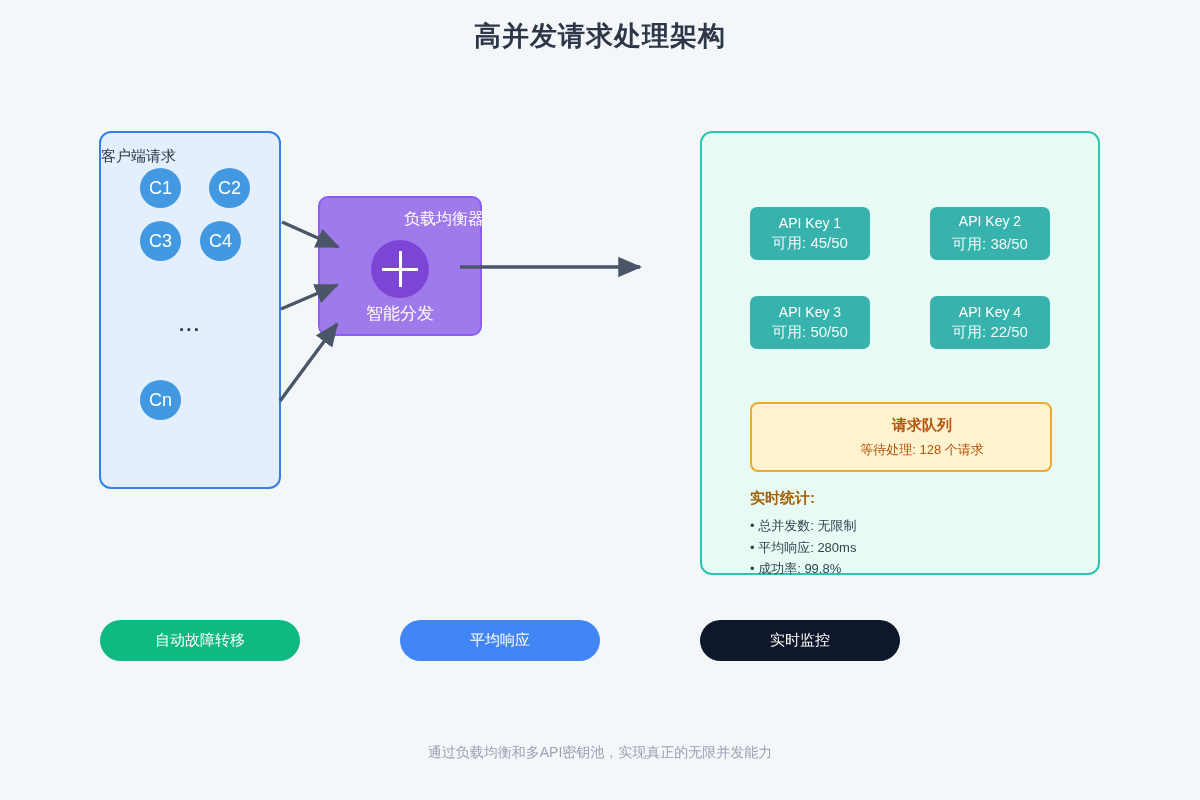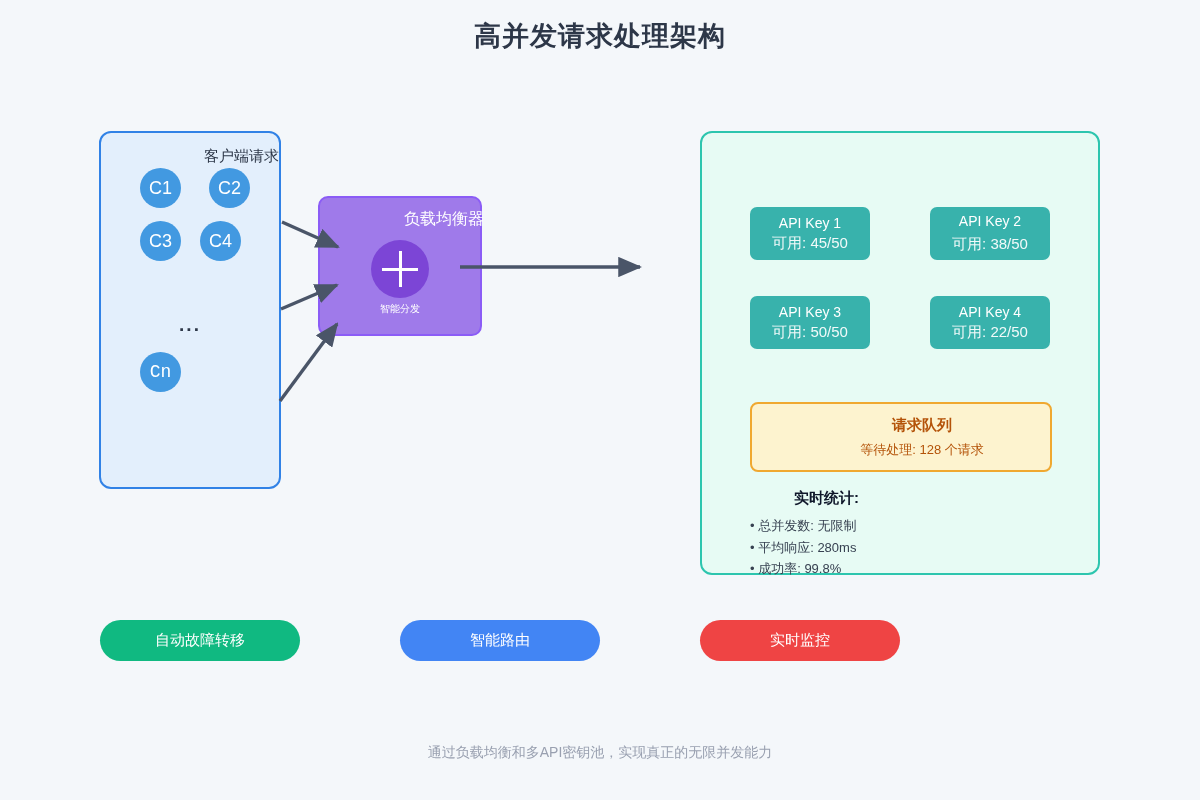--- a/index.html
+++ b/index.html
@@ -18,32 +18,32 @@
     letter-spacing: 1px;
   }
 
   
   .client-box {
     position: absolute; left: 99px; top: 131px; width: 182px; height: 358px;
     background: #e3effc; border: 2px solid #3182e6; border-radius: 12px;
   }
   .client-box .box-title {
     position: absolute; top: 14px; left: 0; width: 100%;
-    text-align: right; font-size: 15px; font-weight: 500; color: #2d3748;
+    text-align: left; font-size: 15px; font-weight: 500; color: #2d3748;
   }
   .cnode {
     position: absolute; width: 41px; height: 40px; border-radius: 50%;
     background: #4299e1; color: #ffffff; font-size: 18px;
     display: flex; align-items: center; justify-content: center;
   }
   .cnode.n0 { left: 39px; top: 35px; }
   .cnode.n1 { left: 108px; top: 35px; }
   .cnode.n2 { left: 39px; top: 88px; }
   .cnode.n3 { left: 99px; top: 88px; }
-  .cnode.nlast { left: 39px; top: 219px; font-family: Liberation Mono, monospace; }
+  .cnode.nlast { left: 39px; top: 247px; }
   .ellipsis {
     position: absolute; top: 181px; left: 0; width: 100%;
     text-align: center; font-size: 19px; font-weight: 700; color: #2d3748;
     letter-spacing: 2px;
   }
 
   
   .balancer {
     position: absolute; left: 318px; top: 196px; width: 164px; height: 140px;
     background: #9f7aea; border: 2px solid #8b5cf6; border-radius: 10px;
@@ -54,21 +54,21 @@
   }
   .plus-circle {
     position: absolute; left: 50%; top: 42px; margin-left: -29px;
     width: 58px; height: 58px; border-radius: 50%; background: #7c45d6;
   }
   .plus-circle .bar { position: absolute; background: #ffffff; }
   .plus-circle .bar.h { left: 11px; top: 27.5px; width: 36px; height: 3px; }
   .plus-circle .bar.v { left: 27.5px; top: 11px; width: 3px; height: 36px; }
   .balancer .bal-sub {
     position: absolute; top: 104px; left: 0; width: 100%;
-    text-align: center; font-size: 10px; color: #ffffff;
+    text-align: center; font-size: 17px; color: #ffffff;
   }
 
   
   .pool {
     position: absolute; left: 700px; top: 131px; width: 400px; height: 444px;
     background: #e7fbf4; border: 2px solid #2dc5ae; border-radius: 12px;
   }
   .pool .pool-title {
     position: absolute; top: 14px; left: 0; width: 100%;
     text-align: center; font-size: 17px; font-weight: 700; color: #2d3748;
@@ -90,21 +90,21 @@
     position: absolute; left: 48px; top: 269px; width: 302px; height: 70px;
     background: #fdf3cf; border: 2px solid #f0a830; border-radius: 8px;
     display: flex; flex-direction: column; align-items: center; justify-content: center;
     gap: 6px;
     padding-left: 42px;
   }
   .queue .queue-title { font-size: 15px; font-weight: 600; color: #b45309; }
   .queue .queue-pending { font-size: 13px; color: #b45309; }
 
   .stats { position: absolute; left: 48px; top: 356px; width: 330px; }
-  .stats .stats-title { font-size: 15px; font-weight: 700; color: #0f172a; margin-bottom: 7px; margin-left: 44px; }
+  .stats .stats-title { font-size: 15px; font-weight: 700; color: #a16207; margin-bottom: 7px; }
   .stats .stat-item { font-size: 13px; color: #374151; line-height: 21.5px; }
 
   
   .pill {
     position: absolute; top: 620px; width: 200px; height: 41px; border-radius: 21px;
     color: #ffffff; font-size: 15px;
     display: flex; align-items: center; justify-content: center;
   }
   .pill.p0 { left: 100px; }
   .pill.p1 { left: 400px; }
@@ -169,22 +169,22 @@
 
     <div class="stats">
       <div class="stats-title">实时统计:</div>
       <div class="stat-item">• 总并发数: 无限制</div>
       <div class="stat-item">• 平均响应: 280ms</div>
       <div class="stat-item">• 成功率: 99.8%</div>
     </div>
   </div>
 
   <div class="pill p0" style="background: rgb(16, 185, 129);">自动故障转移</div>
-  <div class="pill p1" style="background: rgb(66, 133, 244);">智能路由</div>
-  <div class="pill p2" style="background: #ef4444;">实时监控</div>
+  <div class="pill p1" style="background: rgb(66, 133, 244);">平均响应</div>
+  <div class="pill p2" style="background: #0f172a;">实时监控</div>
 
   <div class="footer-note">通过负载均衡和多API密钥池，实现真正的无限并发能力</div>
 
   <svg class="arrows" width="1200" height="800" viewBox="0 0 1200 800">
     <defs>
       <marker id="ah" markerWidth="7" markerHeight="6" refX="6.4" refY="3" orient="auto" markerUnits="strokeWidth">
         <path d="M0,0 L7,3 L0,6 Z" fill="#4a5568"></path>
       </marker>
     </defs>
     <line x1="282" y1="222" x2="338" y2="247" stroke="#4a5568" stroke-width="3.4" marker-end="url(#ah)"></line>

